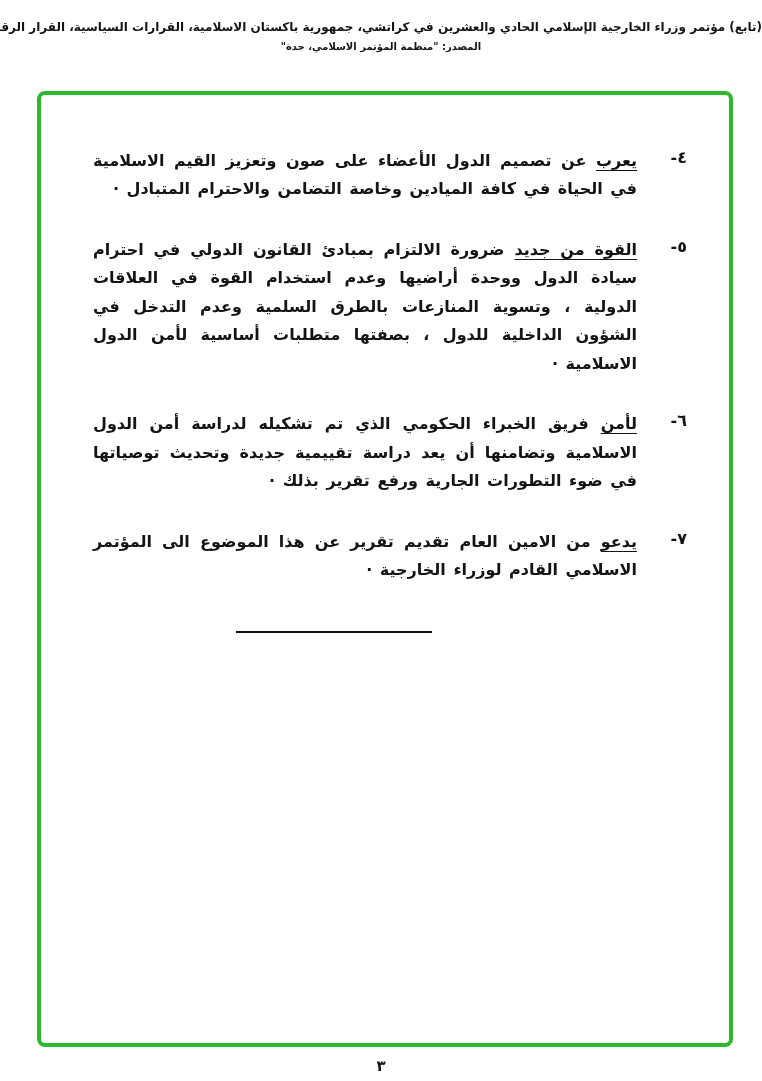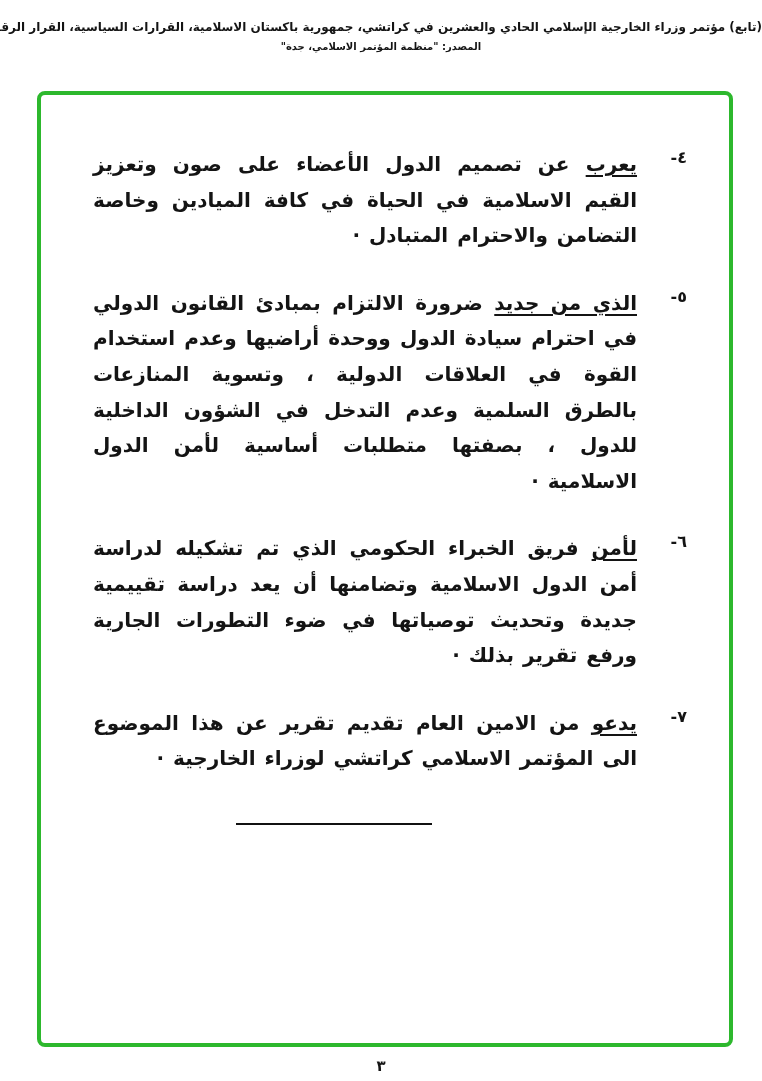--- a/index.html
+++ b/index.html
@@ -51,21 +51,21 @@
   .item .num {
     flex: 0 0 32px;
     font-size: 16px;
     font-weight: bold;
     padding-top: 1px;
     text-align: right;
   }
   .item .text {
     flex: 1;
     margin: 0;
-    font-size: 20px;
+    font-size: 16px;
     font-weight: bold;
     line-height: 1.78;
     text-align: justify;
     letter-spacing: 0.3px;
     word-spacing: 2px;
   }
   .item .text u {
     text-decoration: underline;
     text-underline-offset: 4px;
   }
@@ -98,31 +98,31 @@
   <div class="content-box">
     <div class="items">
 
       <div class="item">
         <span class="num">٤-</span>
         <p class="text"><u>يعرب</u> <span>عن تصميم الدول الأعضاء على صون وتعزيز القيم الاسلامية في الحياة في كافة الميادين وخاصة التضامن والاحترام المتبادل ·</span></p>
       </div>
 
       <div class="item">
         <span class="num">٥-</span>
-        <p class="text"><u>الذي من جديد</u> <span>ضرورة الالتزام بمبادئ القانون الدولي في احترام سيادة الدول ووحدة أراضيها وعدم استخدام القوة في العلاقات الدولية ، وتسوية المنازعات بالطرق السلمية وعدم التدخل في الشؤون الداخلية للدول ، بصفتها متطلبات أساسية لأمن الدول الاسلامية ·</span></p>
+        <p class="text"><u>القوة من جديد</u> <span>ضرورة الالتزام بمبادئ القانون الدولي في احترام سيادة الدول ووحدة أراضيها وعدم استخدام القوة في العلاقات الدولية ، وتسوية المنازعات بالطرق السلمية وعدم التدخل في الشؤون الداخلية للدول ، بصفتها متطلبات أساسية لأمن الدول الاسلامية ·</span></p>
       </div>
 
       <div class="item">
         <span class="num">٦-</span>
         <p class="text"><u>لأمن</u> <span>فريق الخبراء الحكومي الذي تم تشكيله لدراسة أمن الدول الاسلامية وتضامنها أن يعد دراسة تقييمية جديدة وتحديث توصياتها في ضوء التطورات الجارية ورفع تقرير بذلك ·</span></p>
       </div>
 
       <div class="item">
         <span class="num">٧-</span>
-        <p class="text"><u>يدعو</u> <span>من الامين العام تقديم تقرير عن هذا الموضوع الى المؤتمر الاسلامي كراتشي لوزراء الخارجية ·</span></p>
+        <p class="text"><u>يدعو</u> <span>من الامين العام تقديم تقرير عن هذا الموضوع الى المؤتمر الاسلامي القادم لوزراء الخارجية ·</span></p>
       </div>
 
     </div>
 
     <div class="separator"></div>
   </div>
 
   <div class="page-number">٣</div>
 
 </div>

